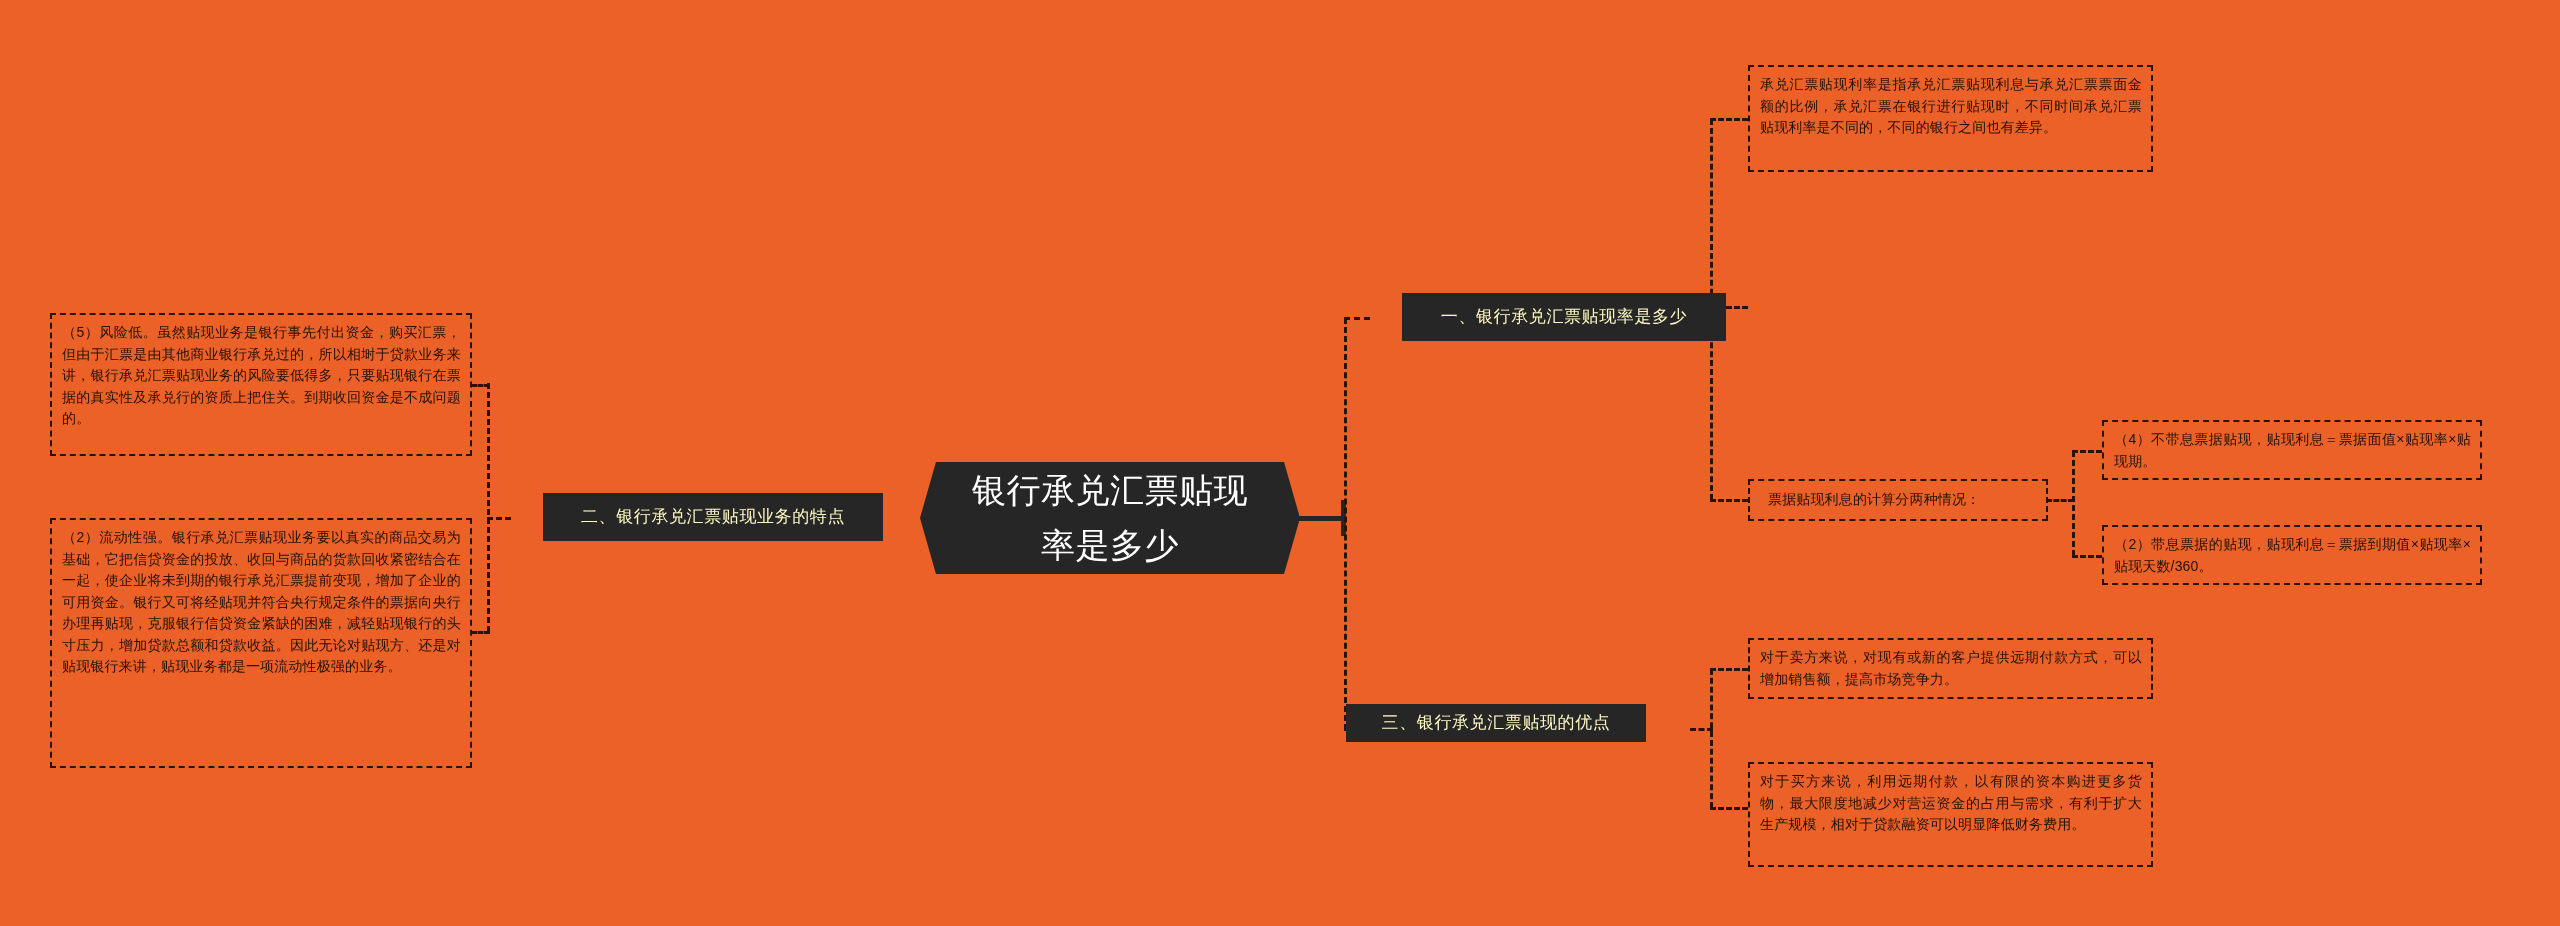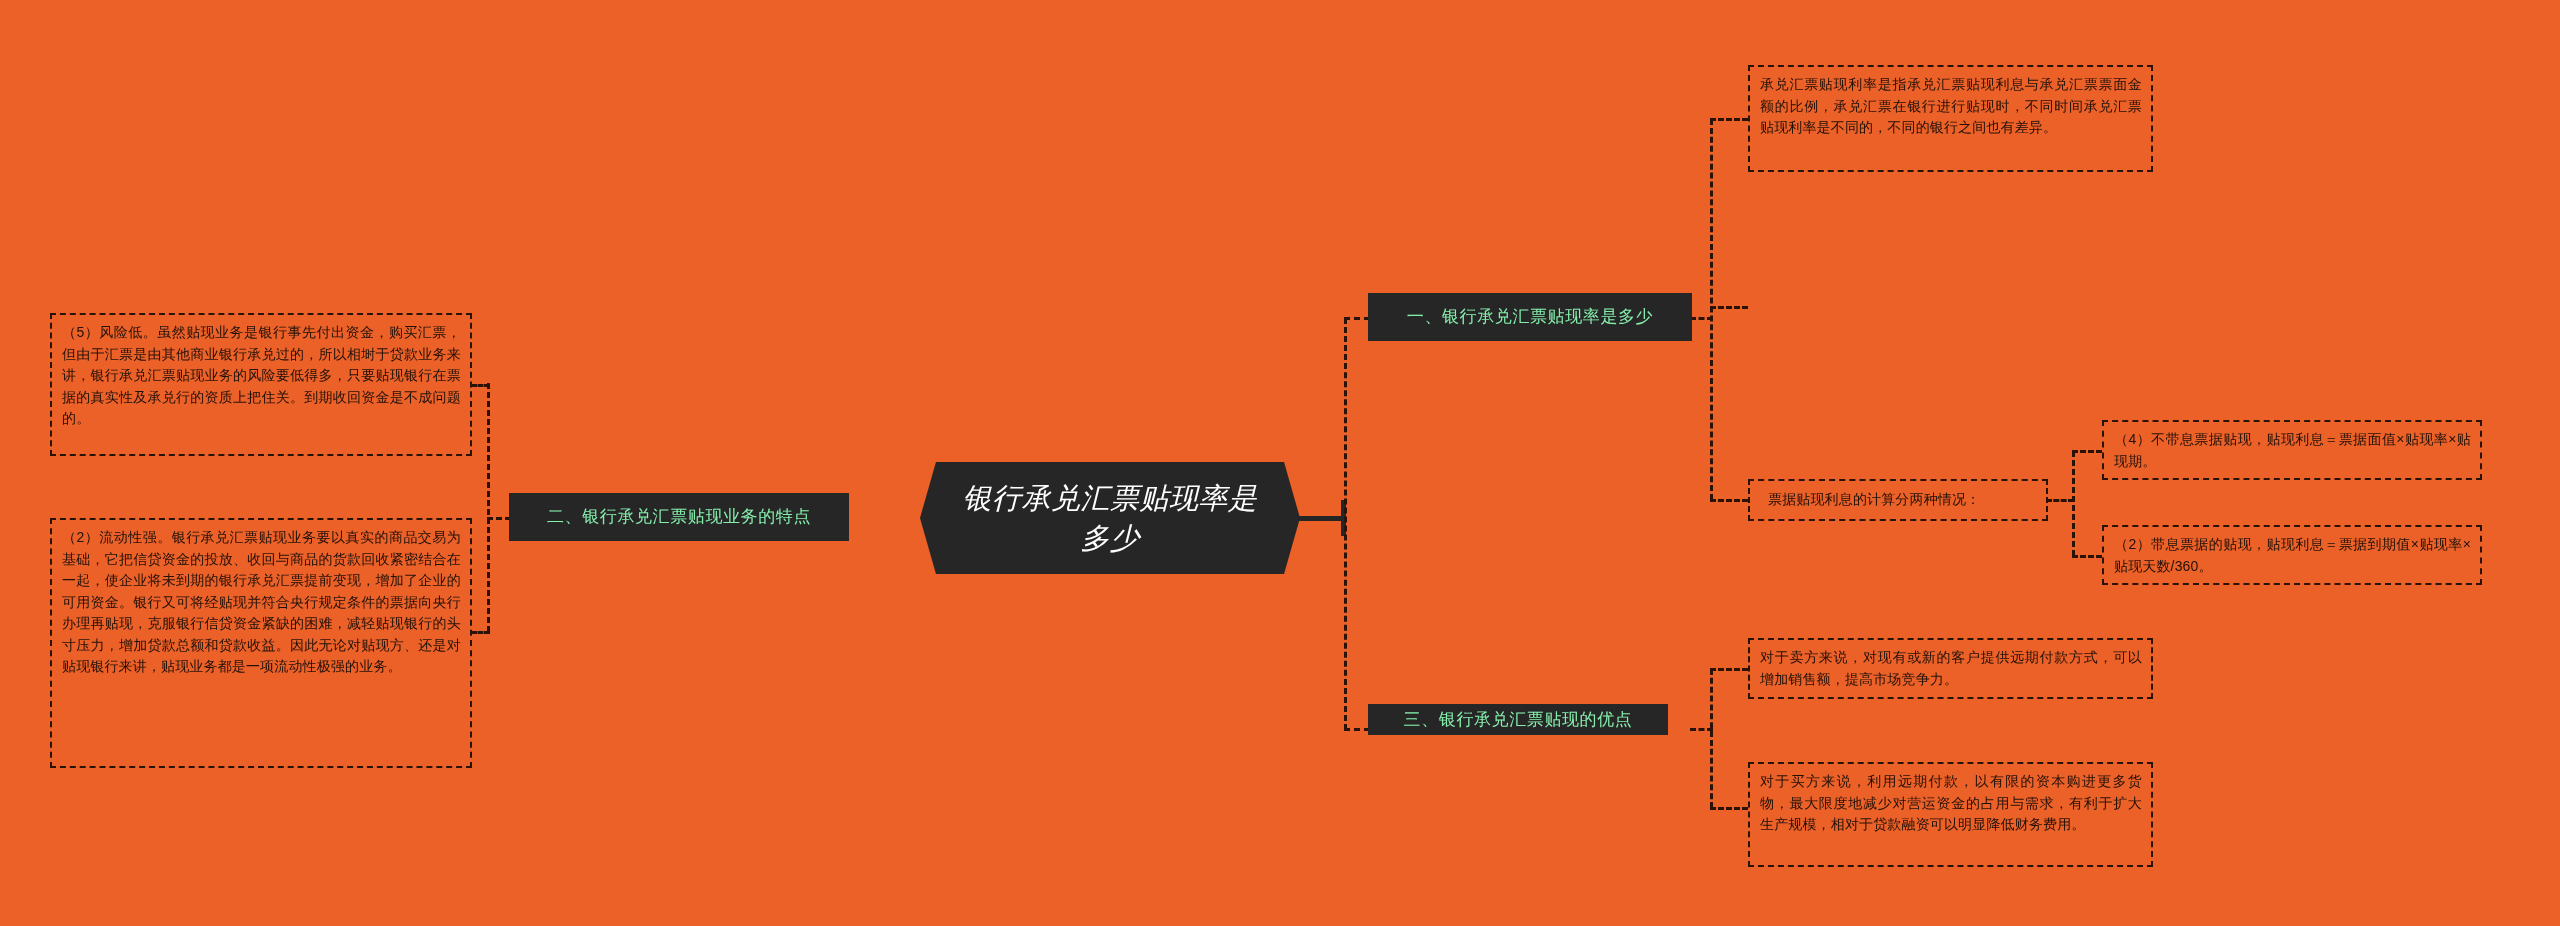--- a/index.html
+++ b/index.html
@@ -26,38 +26,38 @@
     color: #ffffff;
     display: flex;
     align-items: center;
     justify-content: center;
     text-align: center;
     box-sizing: border-box;
     -webkit-clip-path: polygon(4.2% 0%, 95.8% 0%, 100% 50%, 95.8% 100%, 4.2% 100%, 0% 50%);
     clip-path: polygon(4.2% 0%, 95.8% 0%, 100% 50%, 95.8% 100%, 4.2% 100%, 0% 50%);
   }
   .center-node .label {
-    font-size: 29px;
-    line-height: 40px;
+    font-size: 34px;
+    line-height: 55px;
     font-weight: 400;
     letter-spacing: 0.5px;
     padding: 0 42px;
     white-space: normal;
-    font-style: italic;
   }
 
   
   .branch-node {
     position: absolute;
     background: #262626;
-    color: #86efac;
+    color: #fef9c3;
     display: flex;
     align-items: center;
     box-sizing: border-box;
     padding: 0 16px;
+    margin-left: 34px;
   }
   .branch-node .label {
     font-size: 17px;
     line-height: 22px;
     letter-spacing: 0.6px;
     white-space: nowrap;
   }
 
   
   .leaf-box {
@@ -133,21 +133,21 @@
   </div>
 
   <div class="branch-node" style="left:1368px; top:293px; width:324px; height:48px; justify-content:center;">
     <span class="label">一、银行承兑汇票贴现率是多少</span>
   </div>
 
   <div class="branch-node" style="left:509px; top:493px; width:340px; height:48px; justify-content:center;">
     <span class="label">二、银行承兑汇票贴现业务的特点</span>
   </div>
 
-  <div class="branch-node" style="left:1368px; top:704px; width:300px; height:31px; justify-content:center;">
+  <div class="branch-node" style="left:1312px; top:704px; width:300px; height:38px; justify-content:center;">
     <span class="label">三、银行承兑汇票贴现的优点</span>
   </div>
 
   <div class="leaf-box" style="left:1748px; top:65px; width:405px; height:107px;">
     <span class="label">承兑汇票贴现利率是指承兑汇票贴现利息与承兑汇票票面金额的比例，承兑汇票在银行进行贴现时，不同时间承兑汇票贴现利率是不同的，不同的银行之间也有差异。</span>
   </div>
 
 
   <div class="leaf-box single" style="left:1748px; top:479px; width:300px; height:42px; display:flex; align-items:center;">
     <span class="label">票据贴现利息的计算分两种情况：</span>

